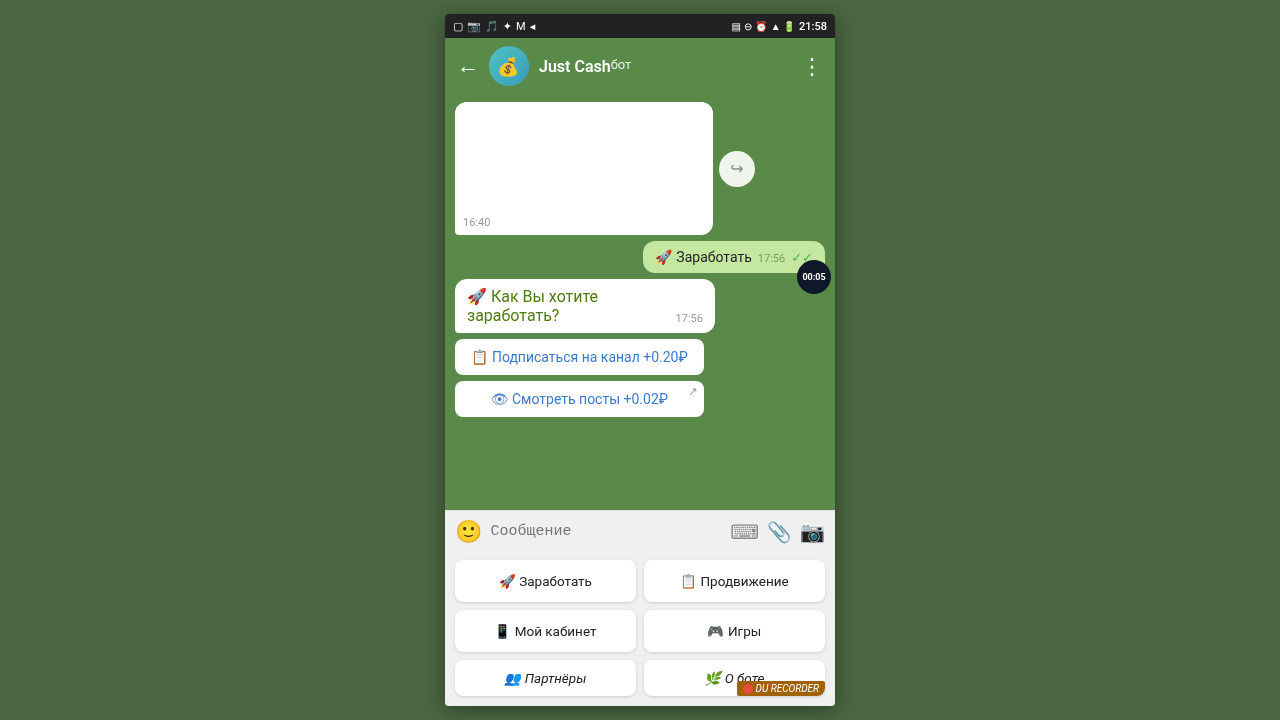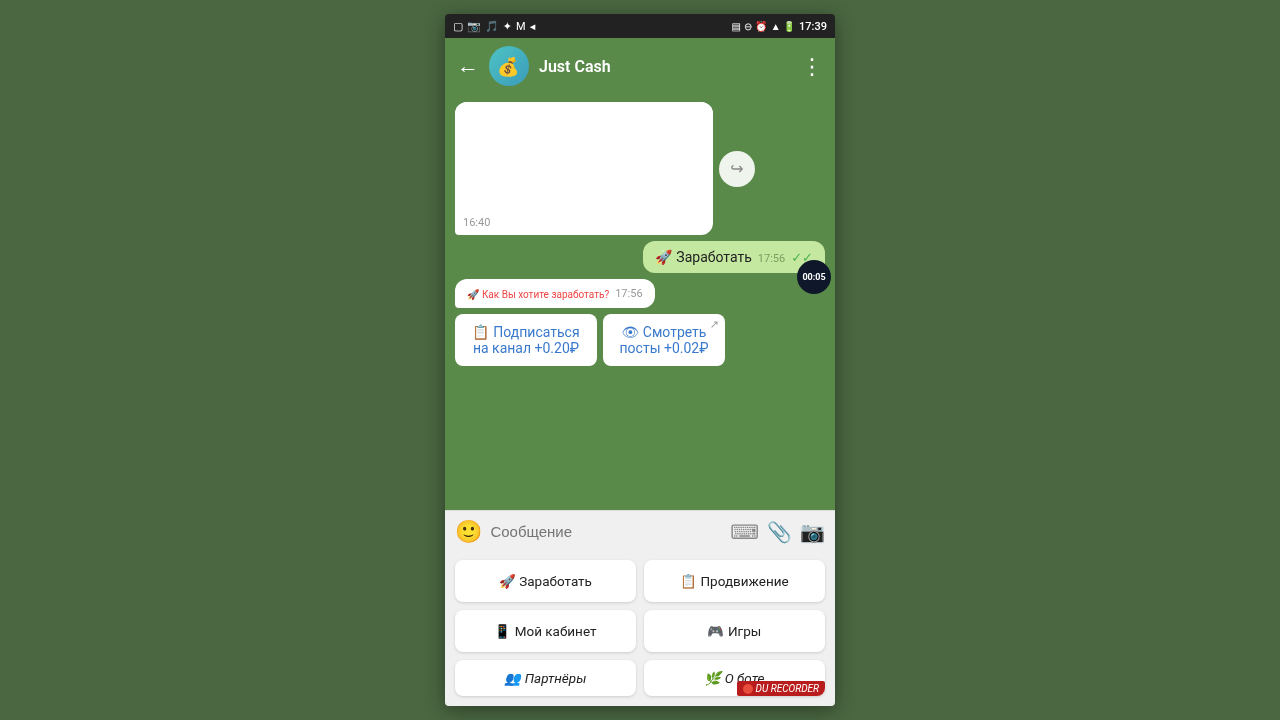--- a/index.html
+++ b/index.html
@@ -164,34 +164,34 @@
       background: white;
       border-radius: 12px 12px 12px 4px;
       padding: 8px 12px;
       max-width: 260px;
       align-self: flex-start;
       display: flex;
       align-items: flex-end;
       gap: 6px;
     }
     .msg-text-bot {
-      font-size: 10px;
-      color: #ef4444;
+      font-size: 16px;
+      color: #4d7c0f;
     }
     .msg-time-bot {
       font-size: 11px;
       color: #999;
       white-space: nowrap;
       flex-shrink: 0;
     }
     
     .inline-btn-row {
       align-self: flex-start;
       display: flex;
-      flex-direction: row;
+      flex-direction: column;
       gap: 6px;
       max-width: 270px;
     }
     .inline-btn {
       background: white;
       border-radius: 8px;
       padding: 10px 16px;
       font-size: 14px;
       color: #3a7acc;
       cursor: pointer;
@@ -220,20 +220,21 @@
       cursor: pointer;
       color: #888;
     }
     .message-input {
       flex: 1;
       background: transparent;
       border: none;
       outline: none;
       font-size: 15px;
       color: #0f766e;
+      font-family: Liberation Mono, monospace;
     }
     .input-icon-btn {
       font-size: 20px;
       color: #888;
       cursor: pointer;
     }
     
     .keyboard-area {
       background: #f0f0f0;
       padding: 8px 10px 10px;
@@ -285,33 +286,34 @@
       <span class="status-icon">✦</span>
       <span class="status-icon">M</span>
       <span class="status-icon">◂</span>
     </div>
     <div class="status-bar-right">
       <span style="font-size:10px;">▤</span>
       <span style="font-size:10px;">⊖</span>
       <span style="font-size:10px;">⏰</span>
       <span style="font-size:10px;">▲</span>
       <span style="font-size:10px;">🔋</span>
-      <span>17:39</span>
+      <span>21:58</span>
     </div>
   </div>
 
   <div class="toolbar">
     <span class="back-btn">←</span>
     <div class="avatar">
       <span>💰</span>
     </div>
     <div class="chat-title-block">
       <div class="chat-title-row">
         <span class="chat-title">Just Cash</span>
       </div>
+      <span class="chat-subtitle">бот</span>
     </div>
     <span class="more-btn">⋮</span>
   </div>
 
   <div class="chat-wrapper">
     <div class="chat-area">
 
       <div class="msg-row-with-forward">
         <div class="msg-bubble-white">
           <div class="msg-image-placeholder"></div>
@@ -357,19 +359,19 @@
   </div>
 
   <div class="keyboard-area">
     <div class="kb-btn">🚀 Заработать</div>
     <div class="kb-btn">📋 Продвижение</div>
     <div class="kb-btn">📱 Мой кабинет</div>
     <div class="kb-btn">🎮 Игры</div>
     <div class="kb-btn kb-btn-cut">👥 Партнёры</div>
     <div class="kb-btn kb-btn-cut" style="position:relative;overflow:hidden;">
       🌿 О боте
-      <div style="position:absolute;bottom:0;right:0;background:#b91c1c;color:white;font-size:10px;padding:2px 6px;border-radius:2px;display:flex;align-items:center;gap:3px;">
+      <div style="position:absolute;bottom:0;right:0;background:#a16207;color:white;font-size:10px;padding:2px 6px;border-radius:2px;display:flex;align-items:center;gap:3px;">
         <span style="width:10px;height:10px;background:#e74c3c;border-radius:50%;display:inline-block;"></span>
         <span>DU RECORDER</span>
       </div>
     </div>
   </div>
 </div>
 
 </body></html>

